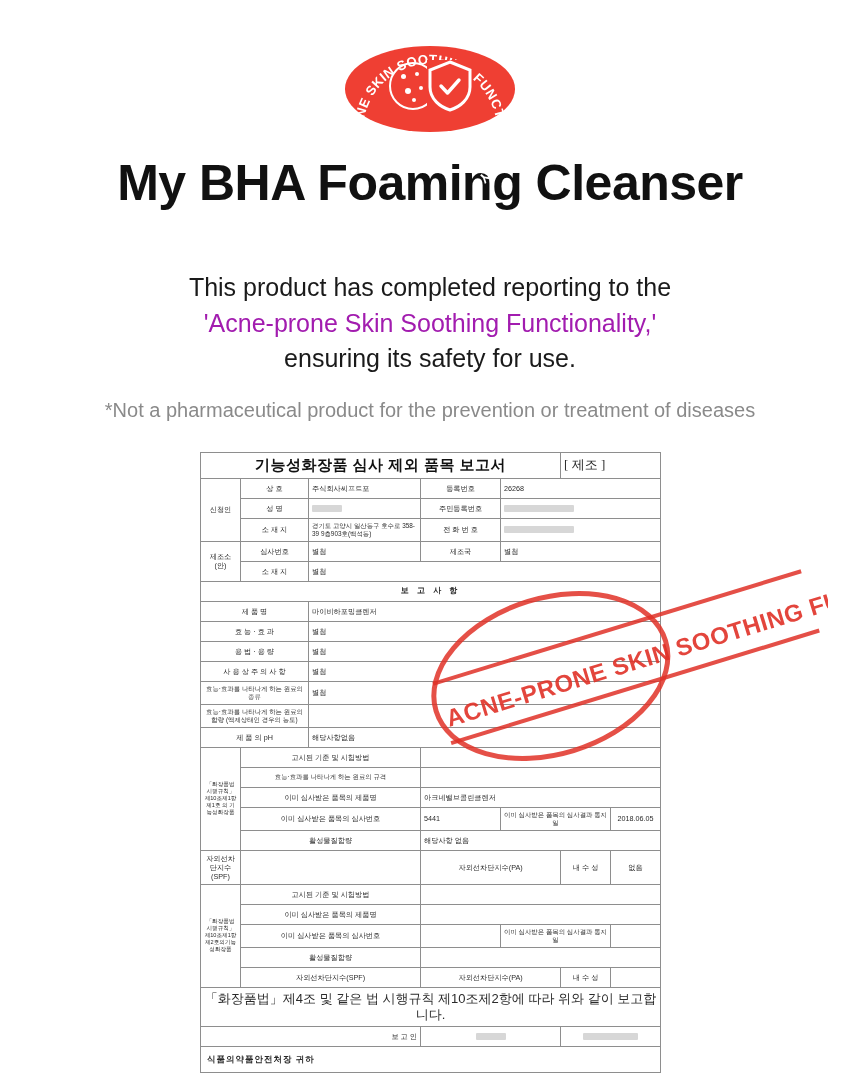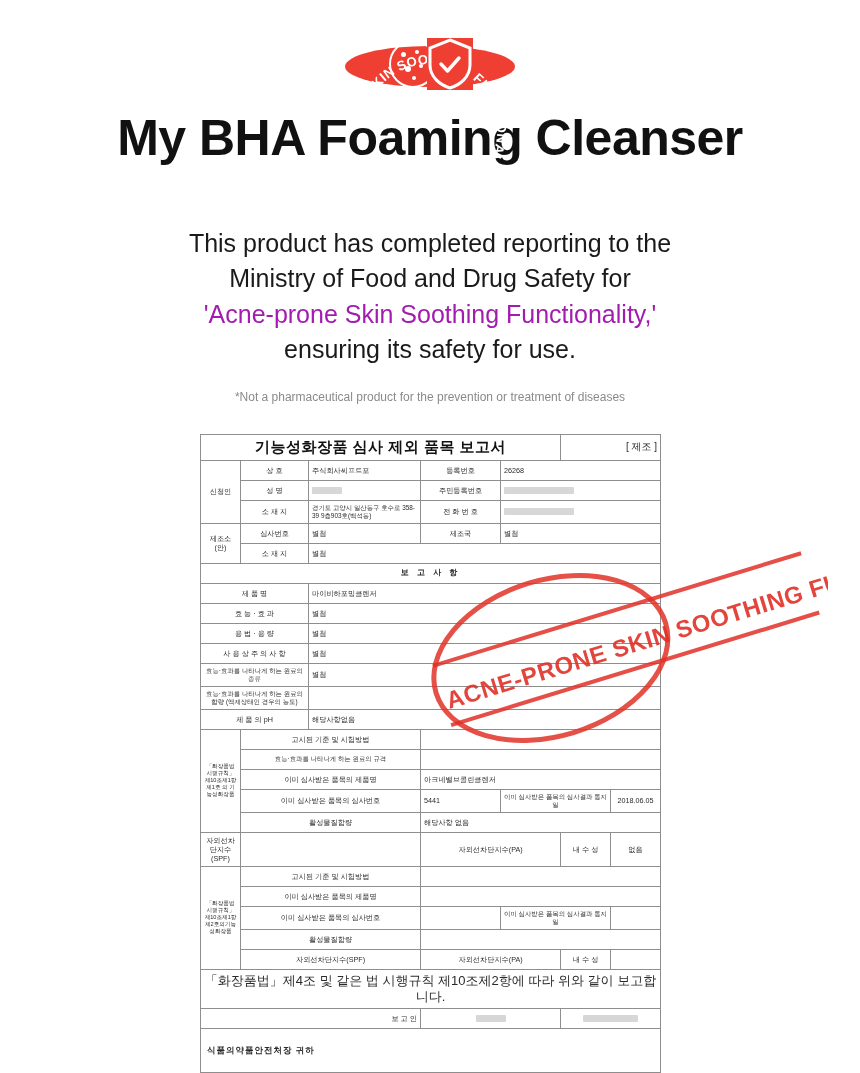--- a/index.html
+++ b/index.html
@@ -92,21 +92,21 @@
     line-height: 1.42;
     color: #1a1a1a;
     font-weight: 400;
   }
   .subcopy .accent {
     color: #a21caf;
   }
   .footnote {
     margin-top: 22px;
     text-align: center;
-    font-size: 12px;
+    font-size: 20px;
     color: #8a8a8a;
   }
 
   
   .doc-wrap {
     position: relative;
     margin-top: 30px;
     width: 460px;
   }
   table.doc {
@@ -129,22 +129,23 @@
     padding: 6px 4px;
   }
   .doc-title {
     text-align: center;
     font-size: 15px;
     font-weight: 700;
     letter-spacing: 0.5px;
     color: #111;
   }
   .doc-title-right {
-    text-align: right;
-    font-size: 10px;
+    text-align: left;
+    font-size: 13px;
+    font-family: Liberation Serif, serif;
   }
   .c { text-align: center; margin-top: 39px; }
   .r { text-align: right; }
   .l { text-align: left; }
   .label-cell { text-align: center; background: #ffffff; }
   .redact {
     display: inline-block;
     background: #d7d7d7;
     color: transparent;
     border-radius: 1px;
@@ -218,21 +219,20 @@
           <path d="M14 26 L20.5 33 L32 20" fill="none" stroke="#ffffff" stroke-width="3.4" stroke-linecap="round" stroke-linejoin="round"></path>
         </svg>
       </div>
     </div>
   </div>
 
   <h1 class="headline">My BHA Foaming Cleanser</h1>
 
   <div class="subcopy">
     <div>This product has completed reporting to the</div>
-    <div>Ministry of Food and Drug Safety for</div>
     <div class="accent">'Acne-prone Skin Soothing Functionality,'</div>
     <div>ensuring its safety for use.</div>
   </div>
 
   <div class="footnote">*Not a pharmaceutical product for the prevention or treatment of diseases</div>
 
   <div class="doc-wrap">
     <table class="doc">
       <colgroup>
         <col style="width:40px">
@@ -374,21 +374,21 @@
 
       <tr class="foot-note-row">
         <td colspan="7">「화장품법」제4조 및 같은 법 시행규칙 제10조제2항에 따라 위와 같이 보고합니다.</td>
       </tr>
       <tr>
         <td colspan="3" class="r">보 고 인</td>
         <td colspan="2" class="c"><span class="redact w30">&nbsp;</span></td>
         <td colspan="2" class="c"><span class="redact w55">&nbsp;</span></td>
       </tr>
       <tr>
-        <td colspan="7" class="l issuer" style="padding:15px 6px;">식품의약품안전처장 귀하</td>
+        <td colspan="7" class="l issuer" style="padding:6px 6px;">식품의약품안전처장 귀하</td>
       </tr>
     </tbody>
       </table>
 
     <svg class="stamp" viewBox="0 0 430 210">
       <g transform="rotate(-17 215 105)">
         <ellipse cx="150" cy="105" rx="120" ry="78" fill="none" stroke="#e03127" stroke-width="5" opacity="0.85"></ellipse>
         <line x1="35" y1="78" x2="420" y2="78" stroke="#e03127" stroke-width="4" opacity="0.85"></line>
         <line x1="35" y1="140" x2="420" y2="140" stroke="#e03127" stroke-width="4" opacity="0.85"></line>
         <text id="stamptext" x="38" y="124" font-family="Liberation Sans, sans-serif" font-size="24" font-weight="bold" fill="#e03127" opacity="0.9" letter-spacing="0.5">ACNE-PRONE SKIN SOOTHING FUNCTIONALITY</text>

